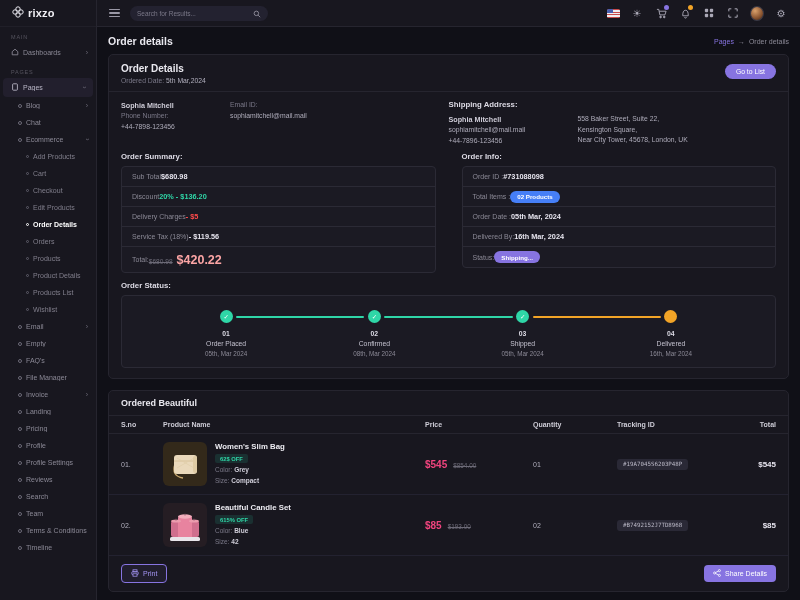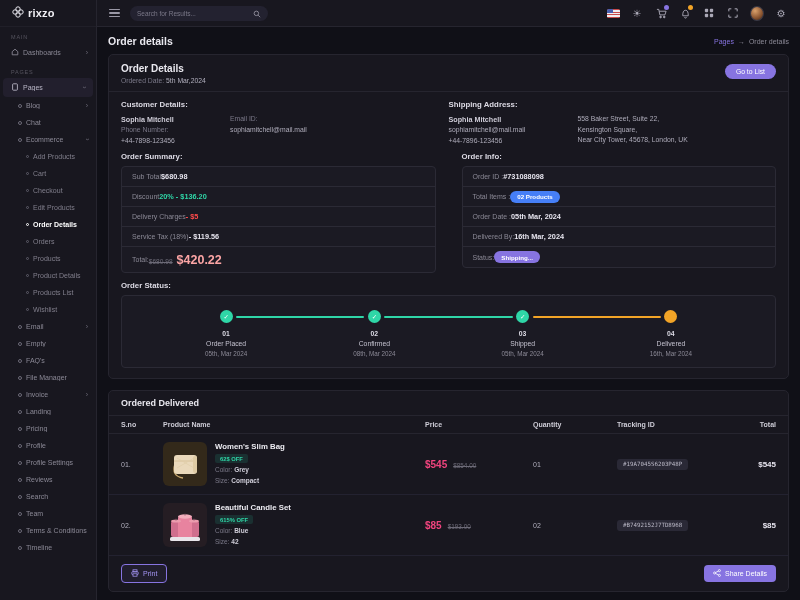--- a/index.html
+++ b/index.html
@@ -358,21 +358,20 @@
       <div class="card1-head">
         <div class="card1-title">Order Details</div>
         <div class="date-line">
           <span>Ordered Date:</span><b>5th Mar,2024</b>
         </div>
         <button class="btn-pill">Go to List</button>
       </div>
 
       <div class="parties">
         <div>
-          <div class="blk-h">Customer Details:</div>
           <div class="cust-grid kv">
             <div>
               <div class="name">Sophia Mitchell</div>
               <div>Phone Number:</div>
               <div class="v">+44-7898-123456</div>
             </div>
             <div>
               <div>Email ID:</div>
               <div class="v">sophiamitchell@mail.mail</div>
             </div>
@@ -477,21 +476,21 @@
             <span class="circ pending"></span>
             <span class="st-num">04</span>
             <span class="st-lbl">Delivered</span>
             <span class="st-date">16th, Mar 2024</span>
           </div>
         </div>
       </div>
     </section>
 
     <section class="card card2">
-      <div class="card2-head">Ordered Delivered</div>
+      <div class="card2-head">Ordered Beautiful</div>
 
       <div class="pgrid phead">
         <span>S.no</span>
         <span>Product Name</span>
         <span>Price</span>
         <span>Quantity</span>
         <span>Tracking ID</span>
         <span class="r">Total</span>
       </div>
 

